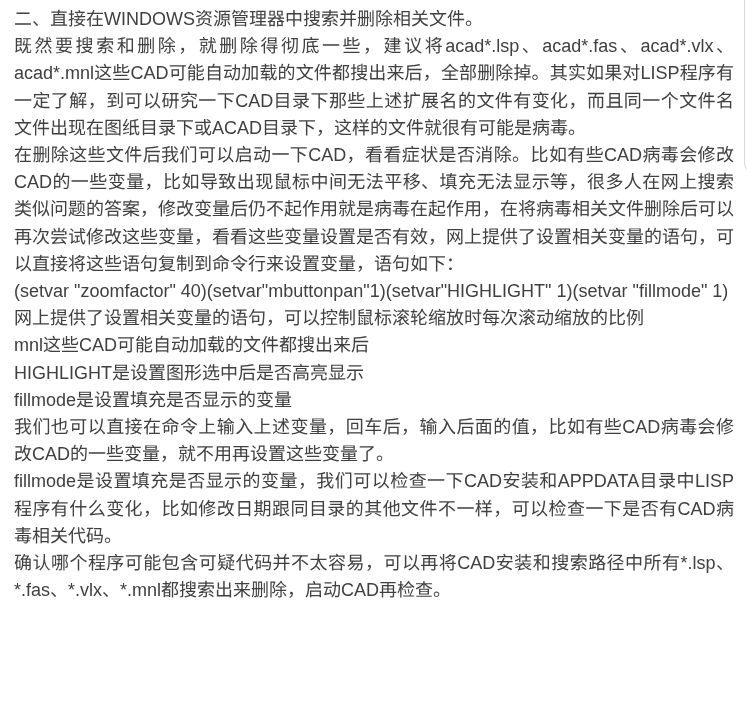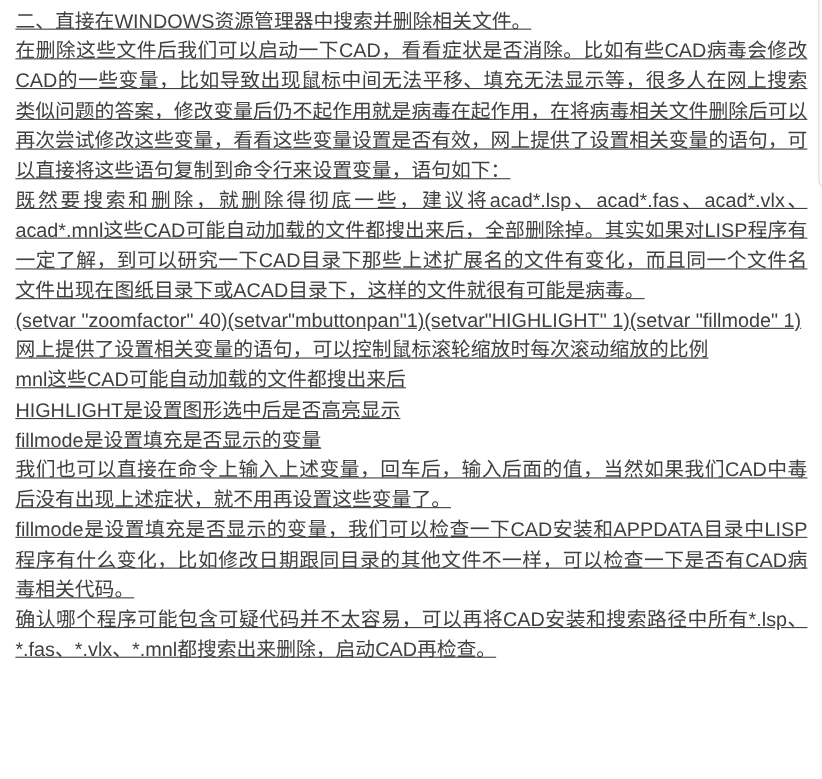--- a/index.html
+++ b/index.html
@@ -18,45 +18,44 @@
     line-height: 27.2px;
   }
   .article {
     padding: 6px 13px 0 14px;
     text-align: justify;
     text-justify: inter-ideograph;
   }
   .article p {
     margin: 0;
     word-break: break-word;
-    text-decoration: underline;
   }
   
   .panel-border-fragment {
     position: absolute;
     left: 744px;
     top: -14px;
     width: 60px;
     height: 184px;
     border: 1px solid #d9d9d9;
     border-radius: 8px;
     background: transparent;
     pointer-events: none;
   }
 </style>
 </head>
 <body>
 
 <div class="article">
   <p>二、直接在WINDOWS资源管理器中搜索并删除相关文件。</p>
+  <p>既然要搜索和删除，就删除得彻底一些，建议将acad*.lsp、acad*.fas、acad*.vlx、acad*.mnl这些CAD可能自动加载的文件都搜出来后，全部删除掉。其实如果对LISP程序有一定了解，到可以研究一下CAD目录下那些上述扩展名的文件有变化，而且同一个文件名文件出现在图纸目录下或ACAD目录下，这样的文件就很有可能是病毒。</p>
   <p>在删除这些文件后我们可以启动一下CAD，看看症状是否消除。比如有些CAD病毒会修改CAD的一些变量，比如导致出现鼠标中间无法平移、填充无法显示等，很多人在网上搜索类似问题的答案，修改变量后仍不起作用就是病毒在起作用，在将病毒相关文件删除后可以再次尝试修改这些变量，看看这些变量设置是否有效，网上提供了设置相关变量的语句，可以直接将这些语句复制到命令行来设置变量，语句如下：</p>
-  <p>既然要搜索和删除，就删除得彻底一些，建议将acad*.lsp、acad*.fas、acad*.vlx、acad*.mnl这些CAD可能自动加载的文件都搜出来后，全部删除掉。其实如果对LISP程序有一定了解，到可以研究一下CAD目录下那些上述扩展名的文件有变化，而且同一个文件名文件出现在图纸目录下或ACAD目录下，这样的文件就很有可能是病毒。</p>
   <p>(setvar "zoomfactor" 40)(setvar"mbuttonpan"1)(setvar"HIGHLIGHT" 1)(setvar "fillmode" 1)</p>
   <p>网上提供了设置相关变量的语句，可以控制鼠标滚轮缩放时每次滚动缩放的比例</p>
   <p>mnl这些CAD可能自动加载的文件都搜出来后</p>
   <p>HIGHLIGHT是设置图形选中后是否高亮显示</p>
   <p>fillmode是设置填充是否显示的变量</p>
-  <p>我们也可以直接在命令上输入上述变量，回车后，输入后面的值，当然如果我们CAD中毒后没有出现上述症状，就不用再设置这些变量了。</p>
+  <p>我们也可以直接在命令上输入上述变量，回车后，输入后面的值，比如有些CAD病毒会修改CAD的一些变量，就不用再设置这些变量了。</p>
   <p>fillmode是设置填充是否显示的变量，我们可以检查一下CAD安装和APPDATA目录中LISP程序有什么变化，比如修改日期跟同目录的其他文件不一样，可以检查一下是否有CAD病毒相关代码。</p>
   <p>确认哪个程序可能包含可疑代码并不太容易，可以再将CAD安装和搜索路径中所有*.lsp、*.fas、*.vlx、*.mnl都搜索出来删除，启动CAD再检查。</p>
 </div>
 
 <div class="panel-border-fragment"></div>
 
 </body></html>

